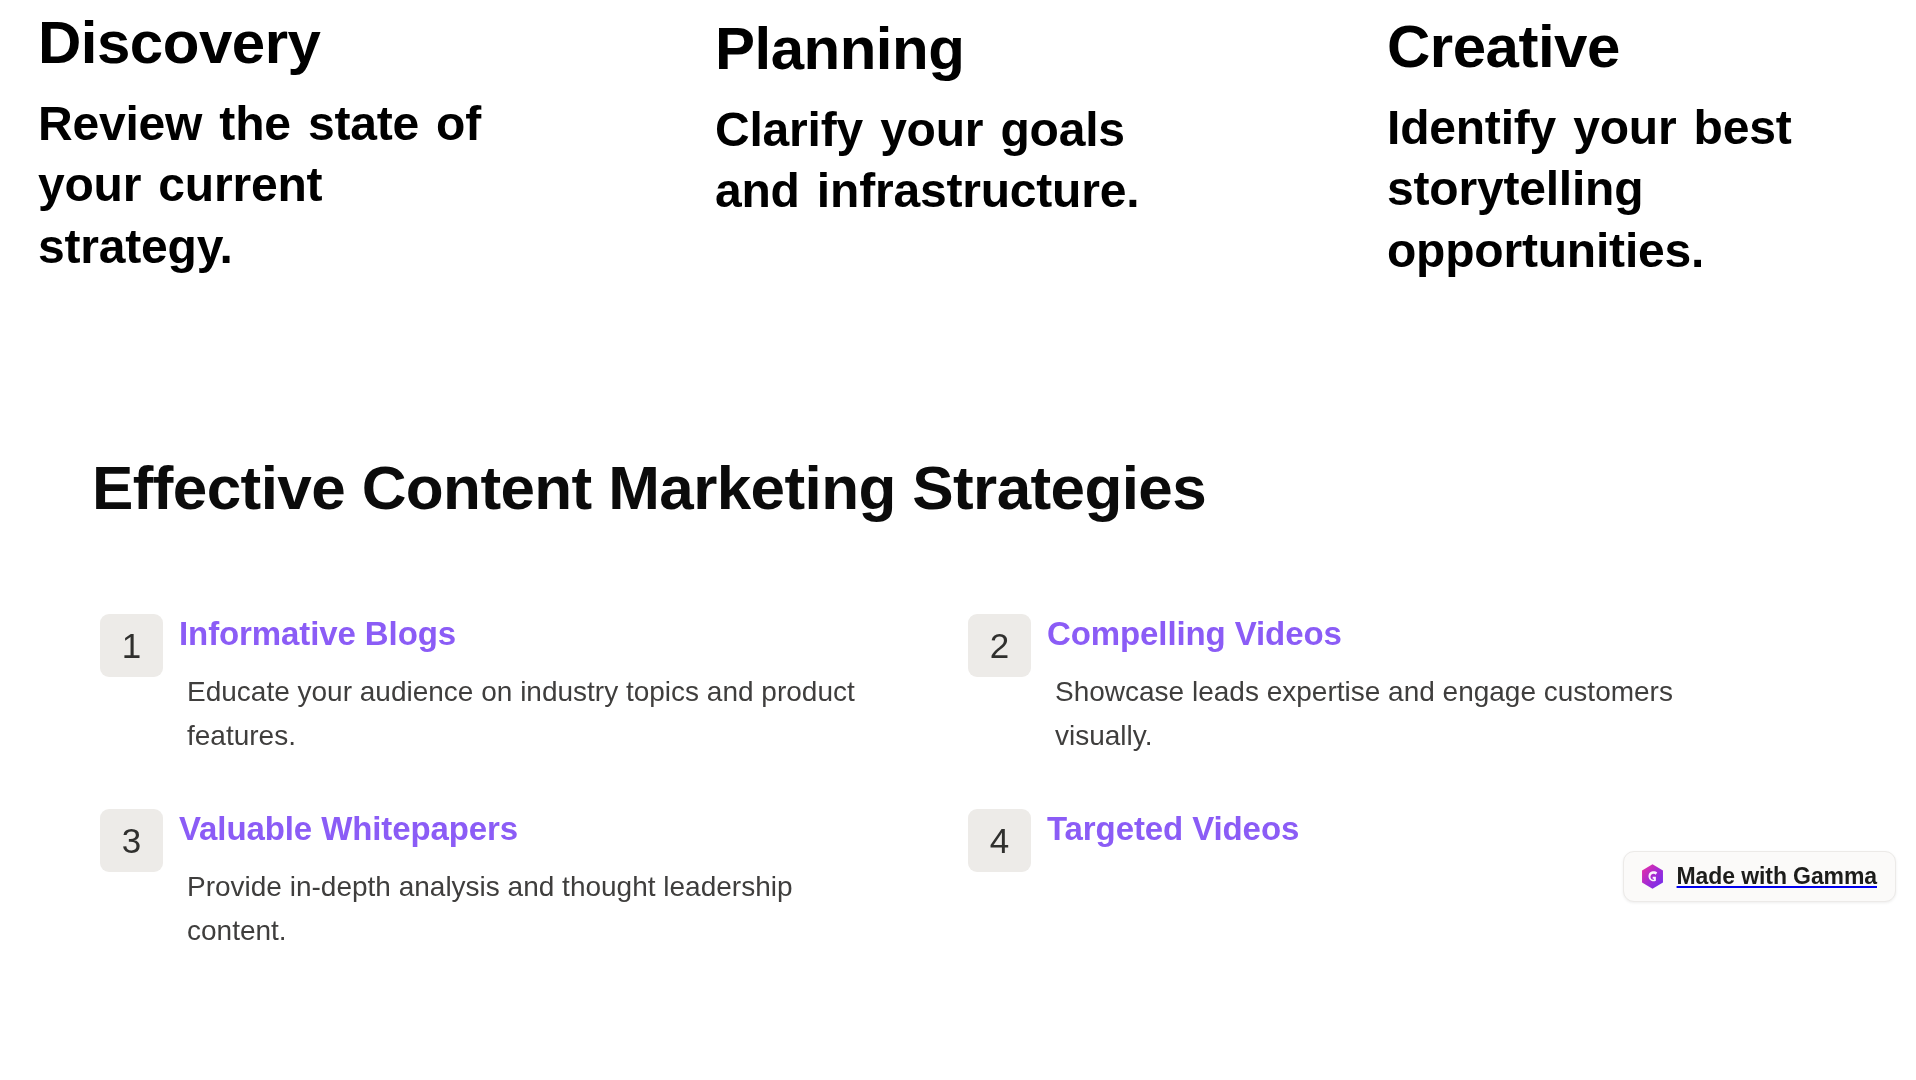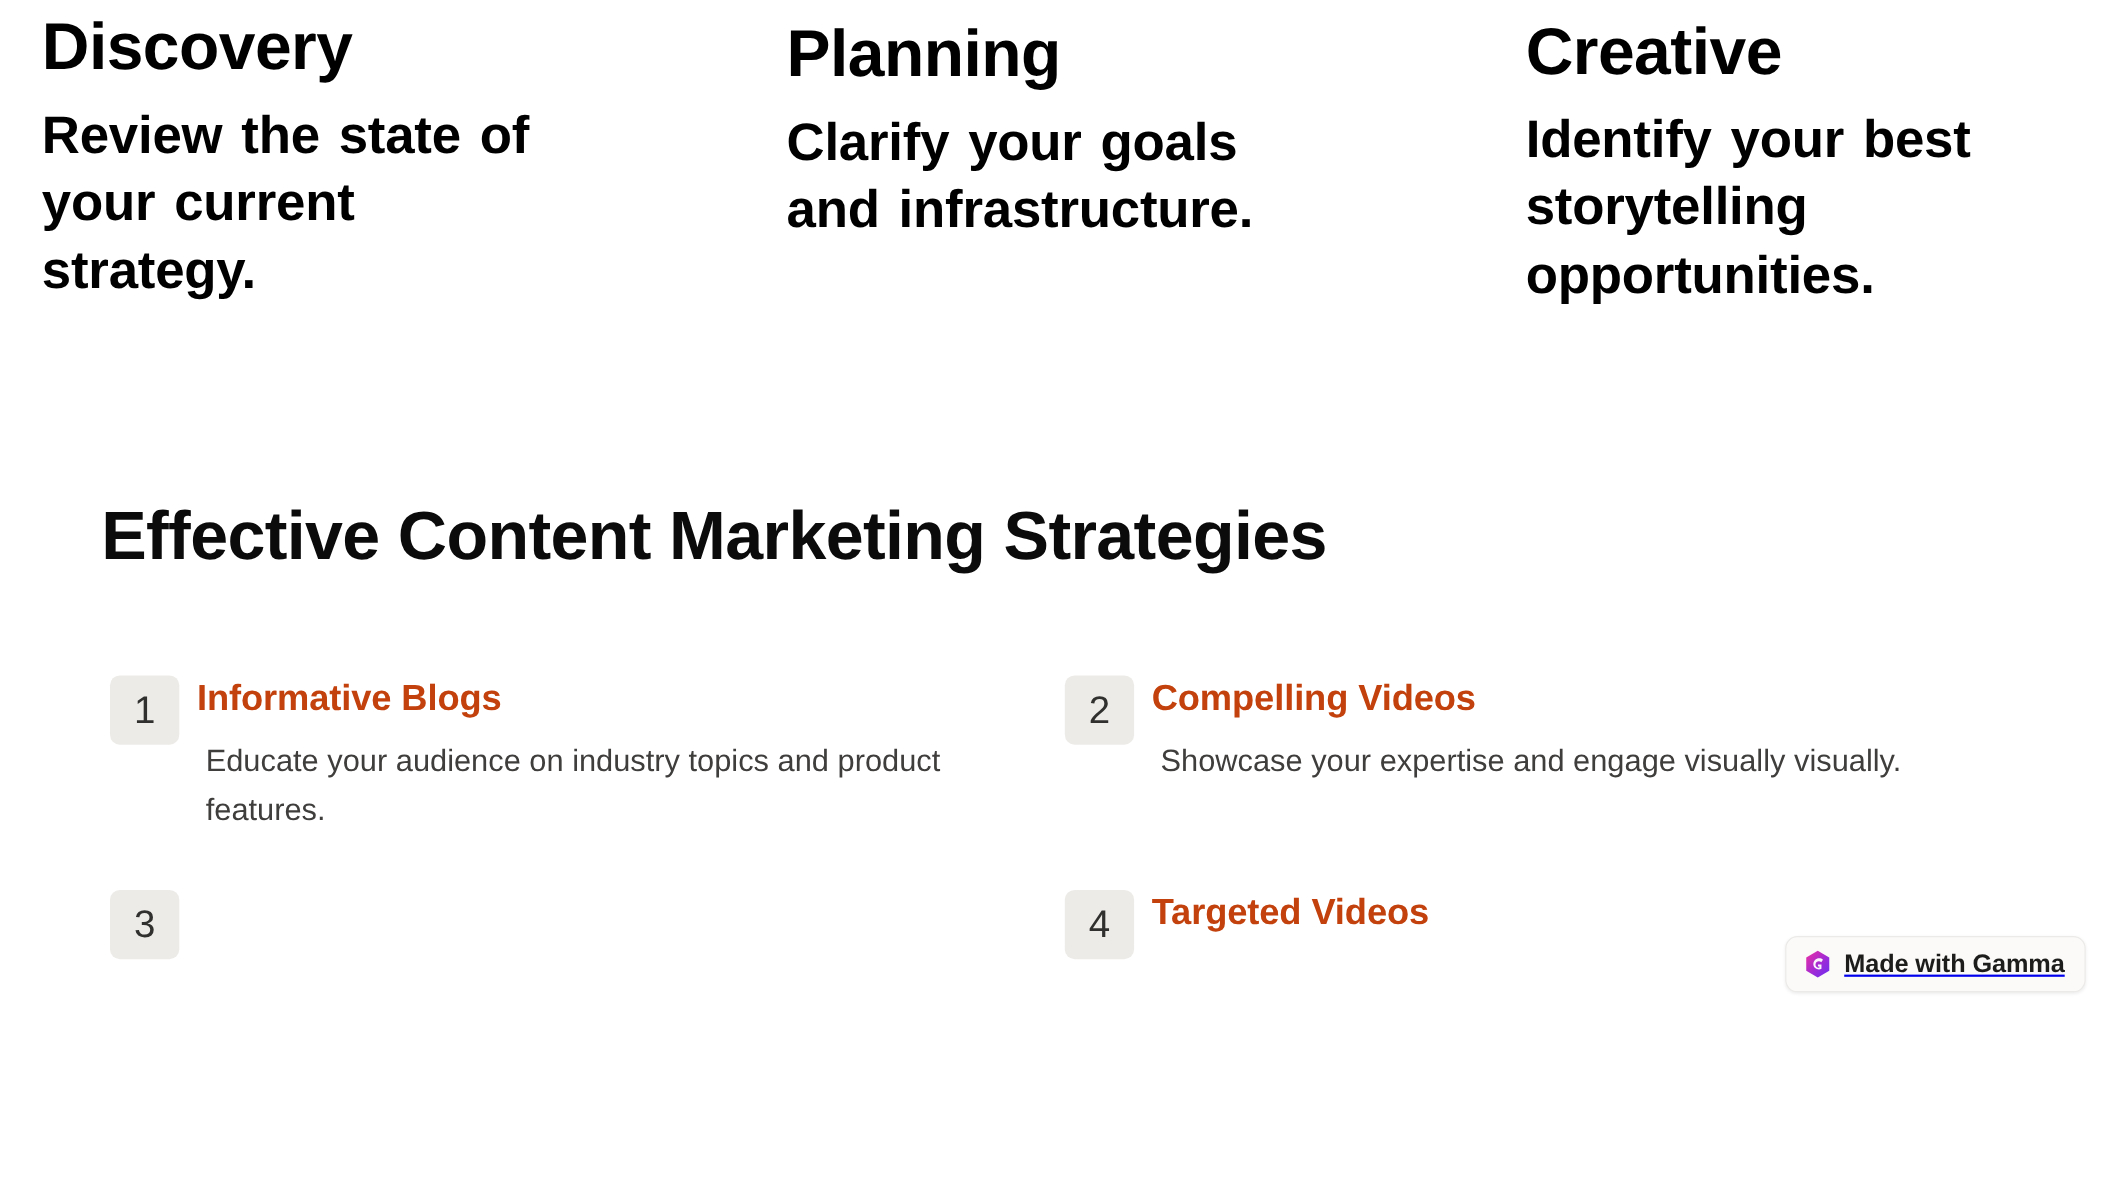--- a/index.html
+++ b/index.html
@@ -108,21 +108,21 @@
     line-height: 1;
     margin-top: 2px;
   }
   .item-text {
     margin-left: 16px;
     padding-top: 1px;
   }
   .item-title {
     font-size: 33px;
     font-weight: 600;
-    color: #c2410c;
+    color: #8b5cf6;
     letter-spacing: -0.1px;
     line-height: 1.25;
     margin: 0 0 16px 0;
   }
   .item-desc {
     font-size: 28px;
     font-weight: 400;
     color: #3f3e3d;
     letter-spacing: 0px;
     line-height: 1.55;
@@ -193,26 +193,30 @@
       <div class="item-text">
         <div class="item-title">Informative Blogs</div>
         <div class="item-desc">Educate your audience on industry topics and product features.</div>
       </div>
     </div>
 
     <div class="strategy-item">
       <div class="num-badge">2</div>
       <div class="item-text">
         <div class="item-title">Compelling Videos</div>
-        <div class="item-desc">Showcase your expertise and engage visually visually.</div>
+        <div class="item-desc">Showcase leads expertise and engage customers visually.</div>
       </div>
     </div>
 
     <div class="strategy-item">
       <div class="num-badge">3</div>
+      <div class="item-text">
+        <div class="item-title">Valuable Whitepapers</div>
+        <div class="item-desc">Provide in-depth analysis and thought leadership content.</div>
+      </div>
     </div>
 
     <div class="strategy-item">
       <div class="num-badge">4</div>
       <div class="item-text">
         <div class="item-title">Targeted Videos</div>
       </div>
     </div>
 
   </div>

